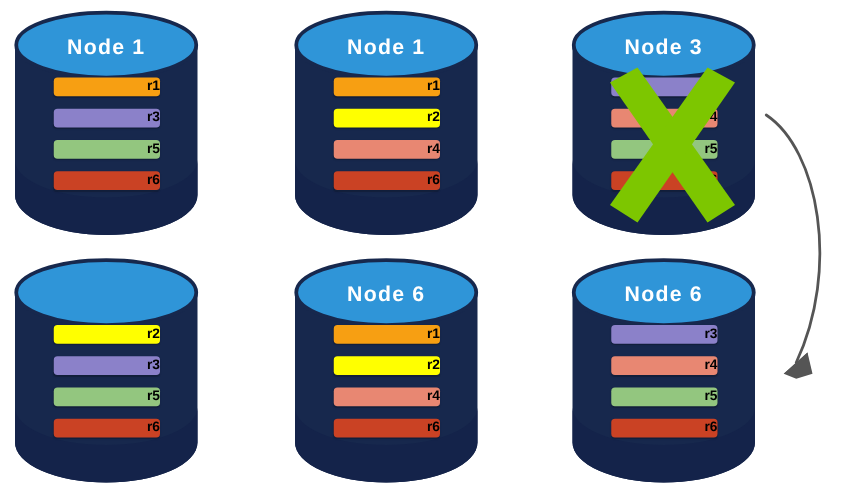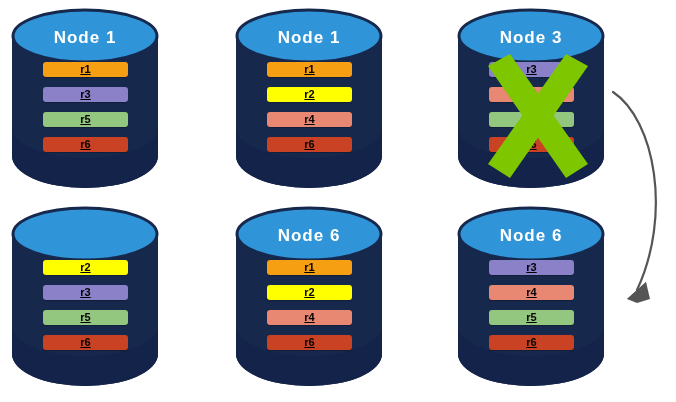--- a/index.html
+++ b/index.html
@@ -55,24 +55,23 @@
   }
   .bar {
     position: relative;
     height: 15px;
     margin-bottom: 10px;
     border-radius: 3px;
     color: #000000;
     font-size: 11px;
     font-weight: bold;
     line-height: 15px;
-    text-align: center;
+    text-align: right;
     font-family: "Liberation Sans", sans-serif;
     box-shadow: 0 1px 1px rgba(0,0,0,0.25);
-    text-decoration: underline;
   }
   .bar:last-child { margin-bottom: 1px; }
 
   .cross {
     position: absolute;
     pointer-events: none;
   }
   .arrow-layer {
     position: absolute;
     left: 0;

